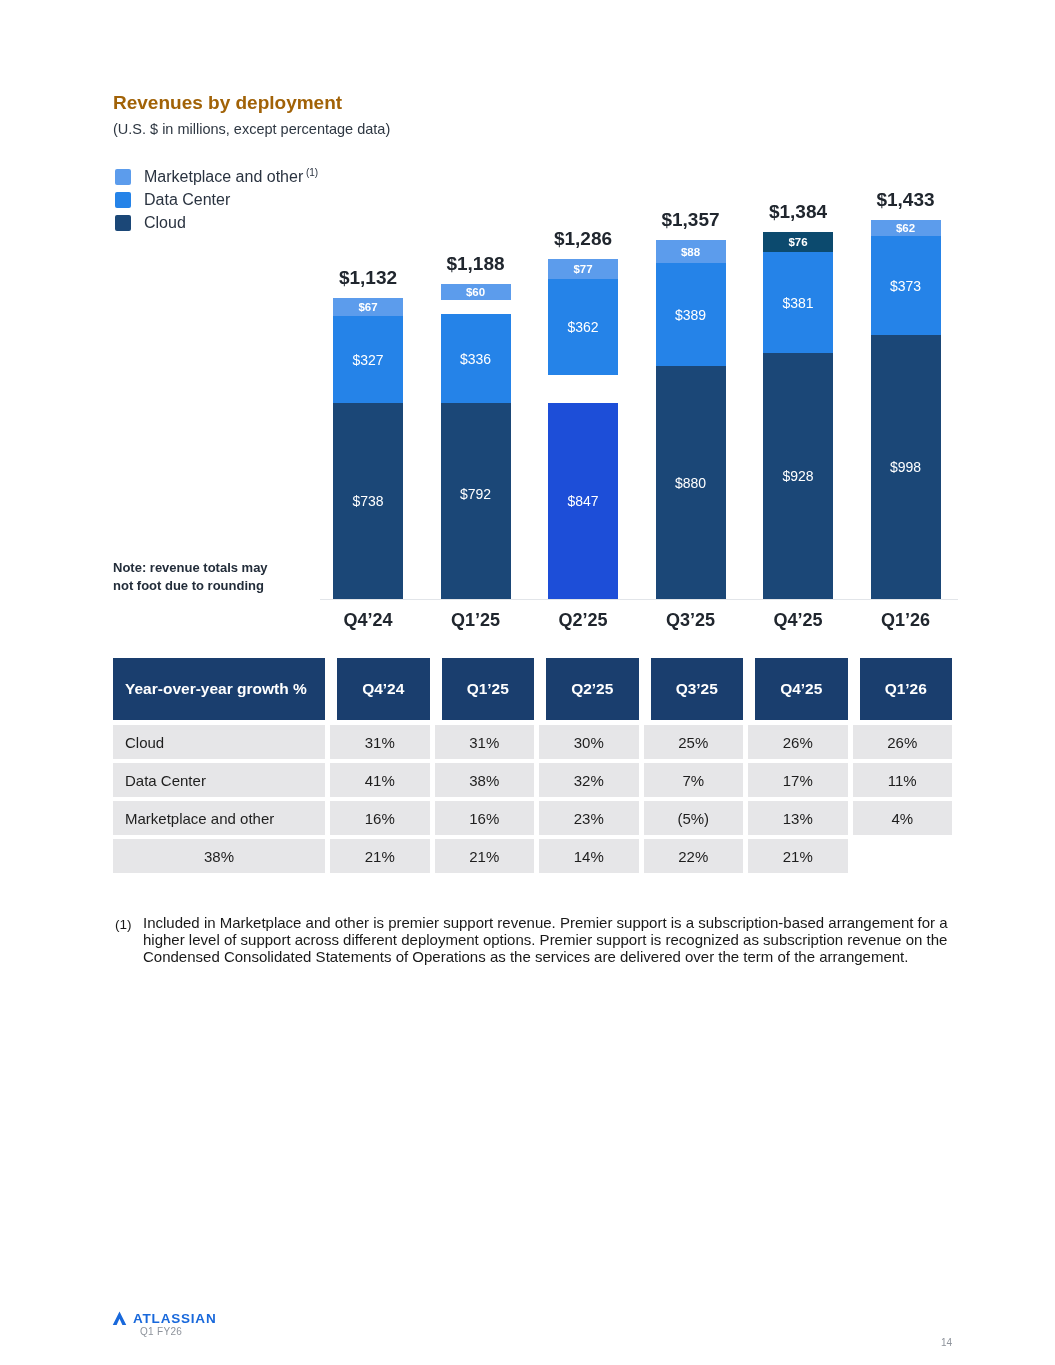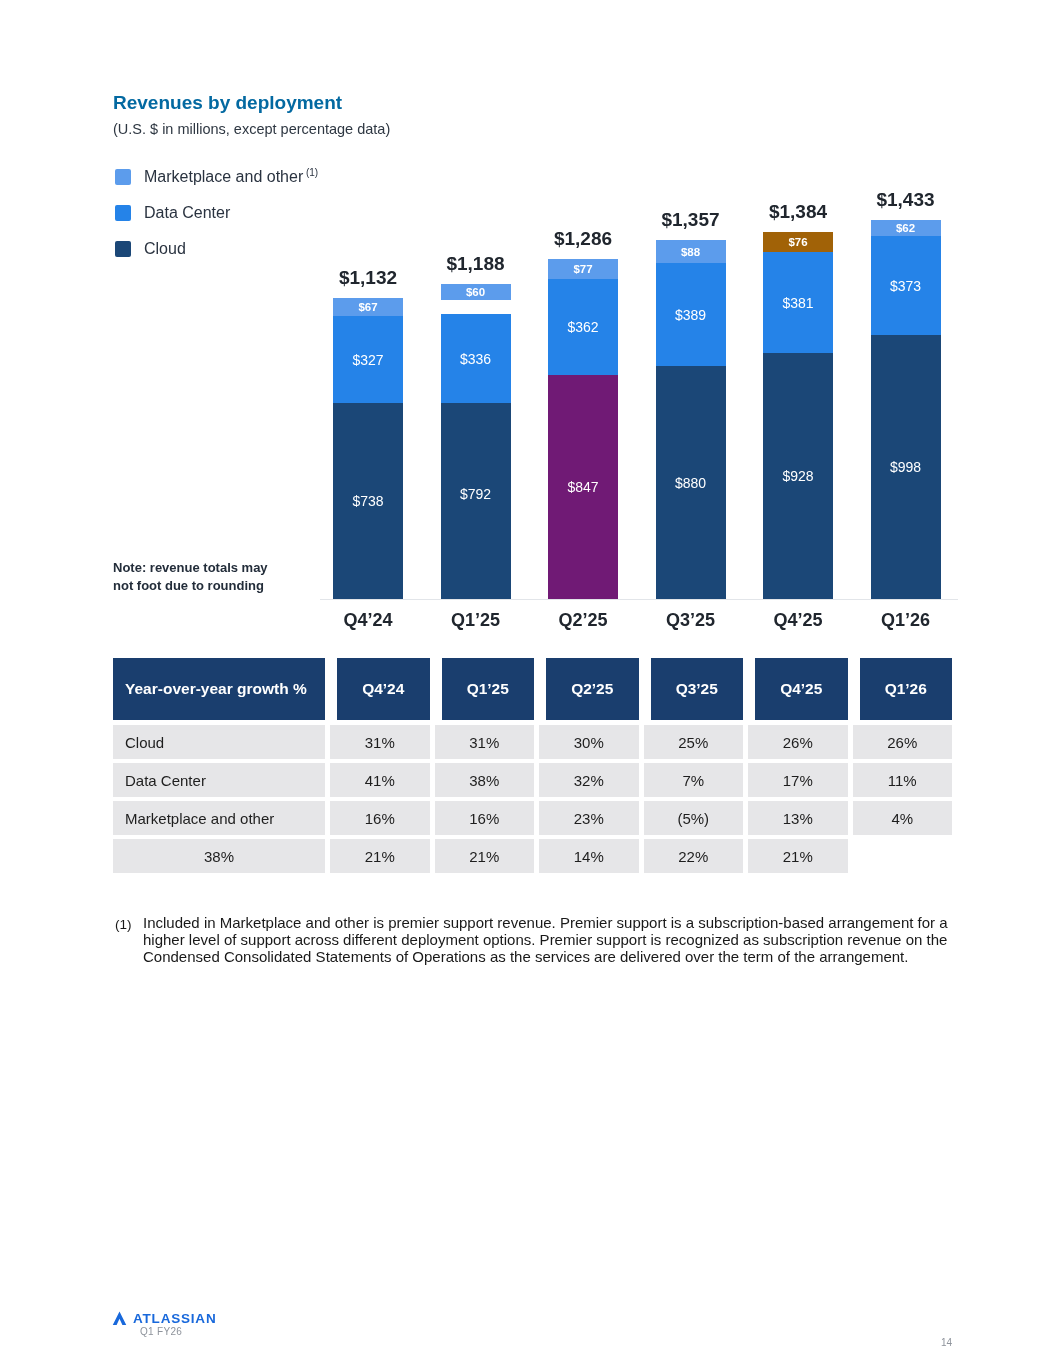--- a/index.html
+++ b/index.html
@@ -1,23 +1,23 @@
 <!DOCTYPE html>
 <html><head>
 <meta charset="utf-8">
 <style>
   * { margin:0; padding:0; box-sizing:border-box; }
   html,body { background:#ffffff; }
   body { font-family:"Liberation Sans", sans-serif; }
   .page { position:relative; width:1055px; height:1365px; background:#ffffff; overflow:hidden; }
 
-  .title { position:absolute; left:113px; top:92px; font-size:19px; font-weight:700; color:#0369a1; }
+  .title { position:absolute; left:113px; top:92px; font-size:19px; font-weight:700; color:#a16207; }
   .subtitle { position:absolute; left:113px; top:121px; font-size:14.5px; color:#2E3742; }
 
-  .legend { position:absolute; left:115px; top:169px; display:flex; flex-direction:column; gap:20px; }
+  .legend { position:absolute; left:115px; top:169px; display:flex; flex-direction:column; gap:7px; }
   .legend-item { display:flex; align-items:center; gap:13px; height:16px; }
   .swatch { width:16px; height:16px; border-radius:2px; flex:0 0 16px; }
   .legend-label { font-size:16px; font-weight:500; color:#2A3340; white-space:nowrap; }
   .legend-label sup { font-size:10px; font-weight:500; }
 
   .chart { position:absolute; left:320px; top:170px; width:638px; height:430px;
            border-bottom:1px solid #E2E5E9; }
   .bar-col { position:absolute; bottom:0; width:70px; height:100%; }
   .seg { position:absolute; left:0; width:100%; display:flex; align-items:center; justify-content:center; }
   .seg-label { color:#ffffff; font-size:14px; font-weight:500; }
@@ -93,21 +93,21 @@
         <div class="seg" style="bottom: 196px; height: 89px; background: rgb(37, 131, 232);">
           <span class="seg-label">$336</span>
         </div>
         <div class="seg" style="bottom: 299px; height: 16px; background: rgb(92, 156, 236);">
           <span class="seg-label small">$60</span>
         </div>
         <div class="total-label" style="bottom: 324px;">$1,188</div>
         <div class="x-label">Q1’25</div>
       </div>
       <div class="bar-col" style="left: 228px;">
-        <div class="seg" style="bottom: 0px; height: 224px; background: #701a75;">
+        <div class="seg" style="bottom: 0px; height: 196px; background: #1d4ed8;">
           <span class="seg-label">$847</span>
         </div>
         <div class="seg" style="bottom: 224px; height: 96px; background: rgb(37, 131, 232);">
           <span class="seg-label">$362</span>
         </div>
         <div class="seg" style="bottom: 320px; height: 20px; background: rgb(92, 156, 236);">
           <span class="seg-label small">$77</span>
         </div>
         <div class="total-label" style="bottom: 349px;">$1,286</div>
         <div class="x-label">Q2’25</div>
@@ -125,21 +125,21 @@
         <div class="total-label" style="bottom: 368px;">$1,357</div>
         <div class="x-label">Q3’25</div>
       </div>
       <div class="bar-col" style="left: 443px;">
         <div class="seg" style="bottom: 0px; height: 246px; background: rgb(27, 71, 119);">
           <span class="seg-label">$928</span>
         </div>
         <div class="seg" style="bottom: 246px; height: 101px; background: rgb(37, 131, 232);">
           <span class="seg-label">$381</span>
         </div>
-        <div class="seg" style="bottom: 347px; height: 20px; background: #a16207;">
+        <div class="seg" style="bottom: 347px; height: 20px; background: #0c4a6e;">
           <span class="seg-label small">$76</span>
         </div>
         <div class="total-label" style="bottom: 376px;">$1,384</div>
         <div class="x-label">Q4’25</div>
       </div>
       <div class="bar-col" style="left: 550.5px;">
         <div class="seg" style="bottom: 0px; height: 264px; background: rgb(27, 71, 119);">
           <span class="seg-label">$998</span>
         </div>
         <div class="seg" style="bottom: 264px; height: 99px; background: rgb(37, 131, 232);">

